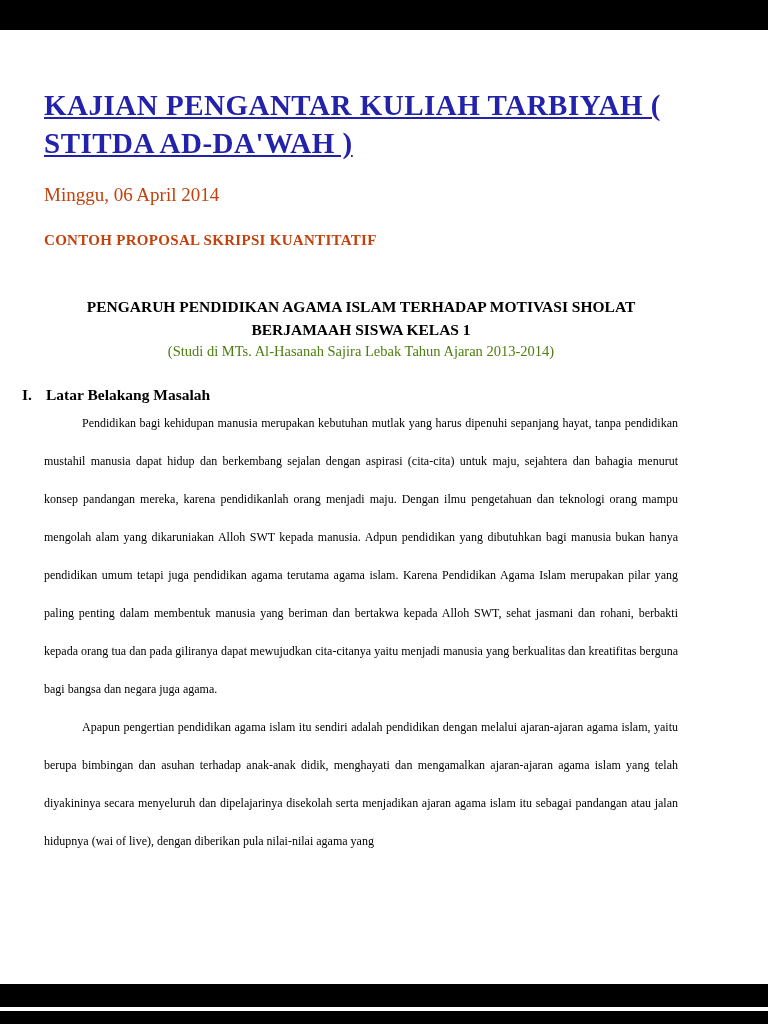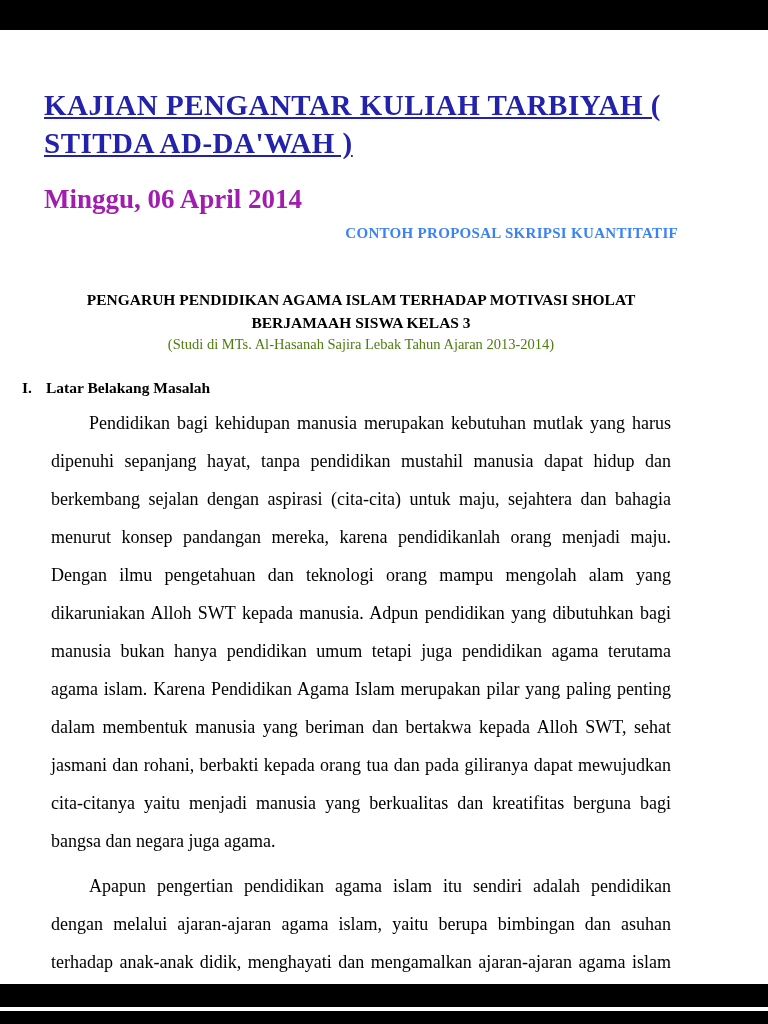--- a/index.html
+++ b/index.html
@@ -41,31 +41,30 @@
     color: #2222aa;
     font-weight: bold;
     font-size: 29px;
     line-height: 38px;
     text-decoration: underline;
     letter-spacing: 0.5px;
     display: inline-block;
   }
   .post-date {
     margin-top: 22px;
-    font-weight: bold;
-    font-size: 27px;
-    color: #a21caf;
+    font-weight: normal;
+    font-size: 19px;
+    color: #c2410c;
   }
   .post-subheading {
-    margin-top: 10px;
+    margin-top: 26px;
     font-weight: bold;
     font-size: 15px;
-    color: #3b82f6;
+    color: #c2410c;
     letter-spacing: 0.3px;
-    text-align: right;
   }
   .proposal-title {
     margin-top: 46px;
     text-align: center;
     font-weight: bold;
     font-size: 15.5px;
     line-height: 23px;
     color: #000000;
   }
   .proposal-subtitle {
@@ -80,42 +79,42 @@
     display: flex;
     font-weight: bold;
     font-size: 15.5px;
     color: #000000;
   }
   .section-number {
     width: 24px;
     flex: 0 0 auto;
   }
   .body-text p {
-    font-size: 18px;
+    font-size: 12px;
     line-height: 38px;
     text-align: justify;
     text-indent: 38px;
     color: #000000;
-    margin: 7px;
+    margin: 0;
   }
 </style>
 </head>
 <body>
 
 <div class="letterbox-top"></div>
 
 <div class="content">
 
   <a class="post-title">KAJIAN PENGANTAR KULIAH TARBIYAH ( STITDA AD-DA'WAH )</a>
 
   <div class="post-date">Minggu, 06 April 2014</div>
 
   <div class="post-subheading">CONTOH PROPOSAL SKRIPSI KUANTITATIF</div>
 
-  <div class="proposal-title">PENGARUH PENDIDIKAN AGAMA ISLAM TERHADAP MOTIVASI SHOLAT BERJAMAAH SISWA KELAS 3</div>
+  <div class="proposal-title">PENGARUH PENDIDIKAN AGAMA ISLAM TERHADAP MOTIVASI SHOLAT BERJAMAAH SISWA KELAS 1</div>
 
   <div class="proposal-subtitle">(Studi di MTs. Al-Hasanah Sajira Lebak Tahun Ajaran 2013-2014)</div>
 
   <div class="section-heading">
     <span class="section-number">I.</span>
     <span class="section-title">Latar Belakang Masalah</span>
   </div>
 
   <div class="body-text">
     <p>Pendidikan bagi kehidupan manusia merupakan kebutuhan mutlak yang harus dipenuhi sepanjang hayat, tanpa pendidikan mustahil manusia dapat hidup dan berkembang sejalan dengan aspirasi (cita-cita) untuk maju, sejahtera dan bahagia menurut konsep pandangan mereka, karena pendidikanlah orang menjadi maju. Dengan ilmu pengetahuan dan teknologi orang mampu mengolah alam yang dikaruniakan Alloh SWT kepada manusia. Adpun pendidikan yang dibutuhkan bagi manusia bukan hanya pendidikan umum tetapi juga pendidikan agama terutama agama islam. Karena Pendidikan Agama Islam merupakan pilar yang paling penting dalam membentuk manusia yang beriman dan bertakwa kepada Alloh SWT, sehat jasmani dan rohani, berbakti kepada orang tua dan pada giliranya dapat mewujudkan cita-citanya yaitu menjadi manusia yang berkualitas dan kreatifitas berguna bagi bangsa dan negara juga agama.</p>

